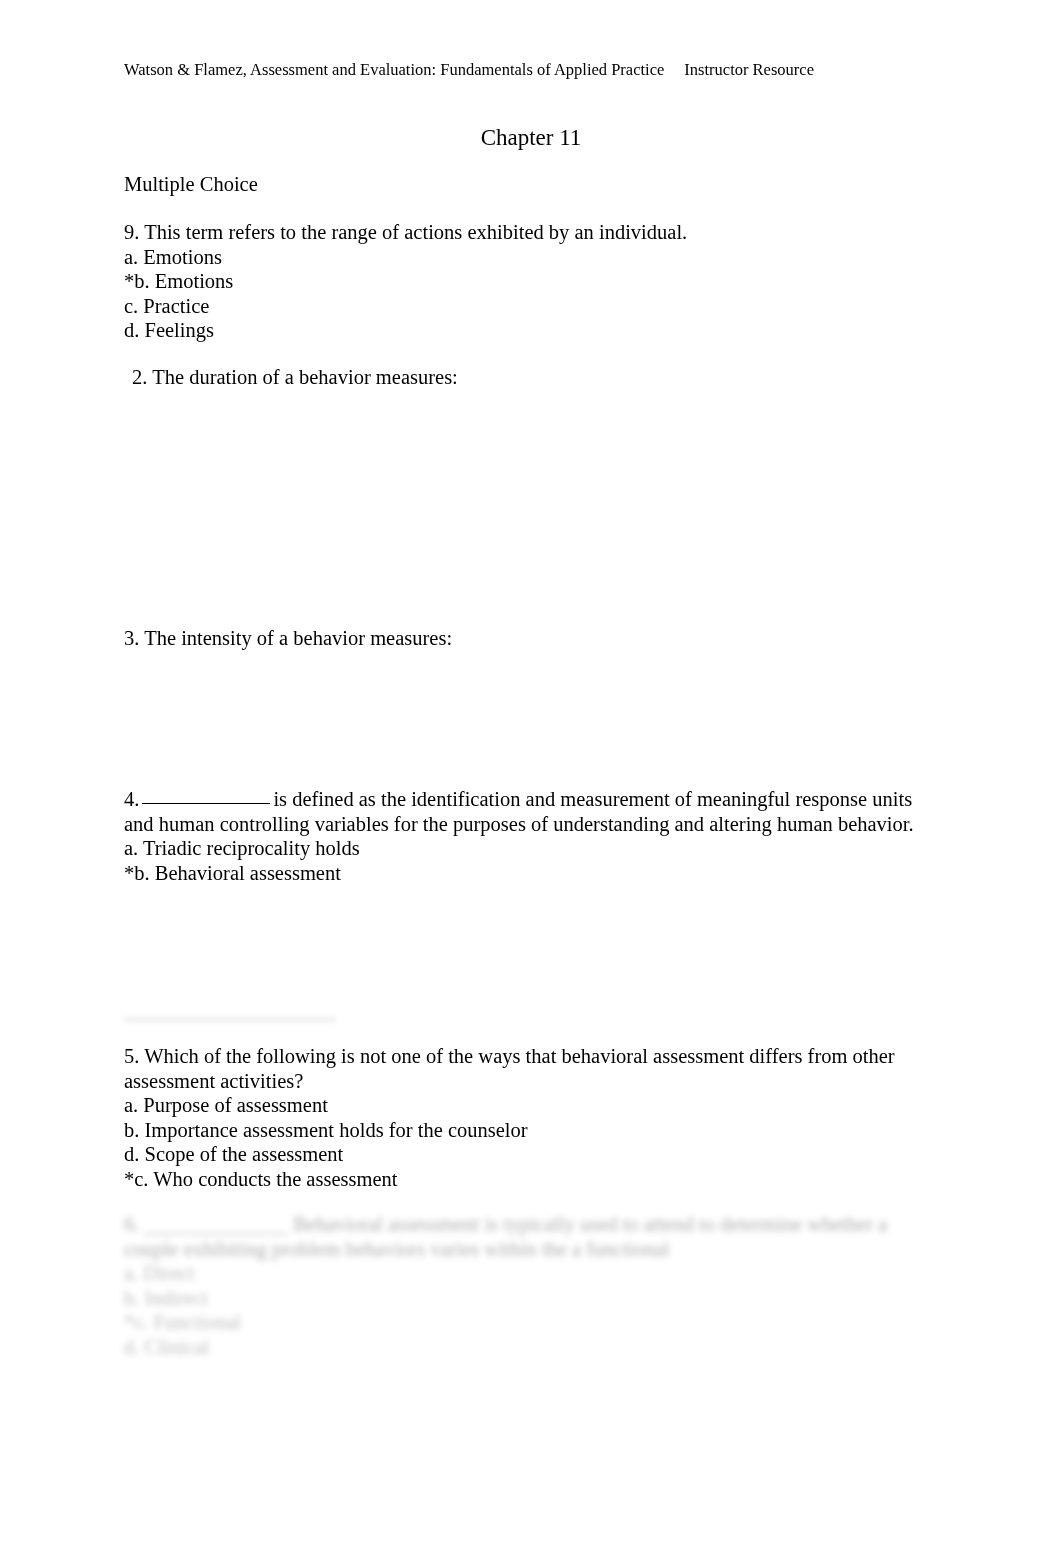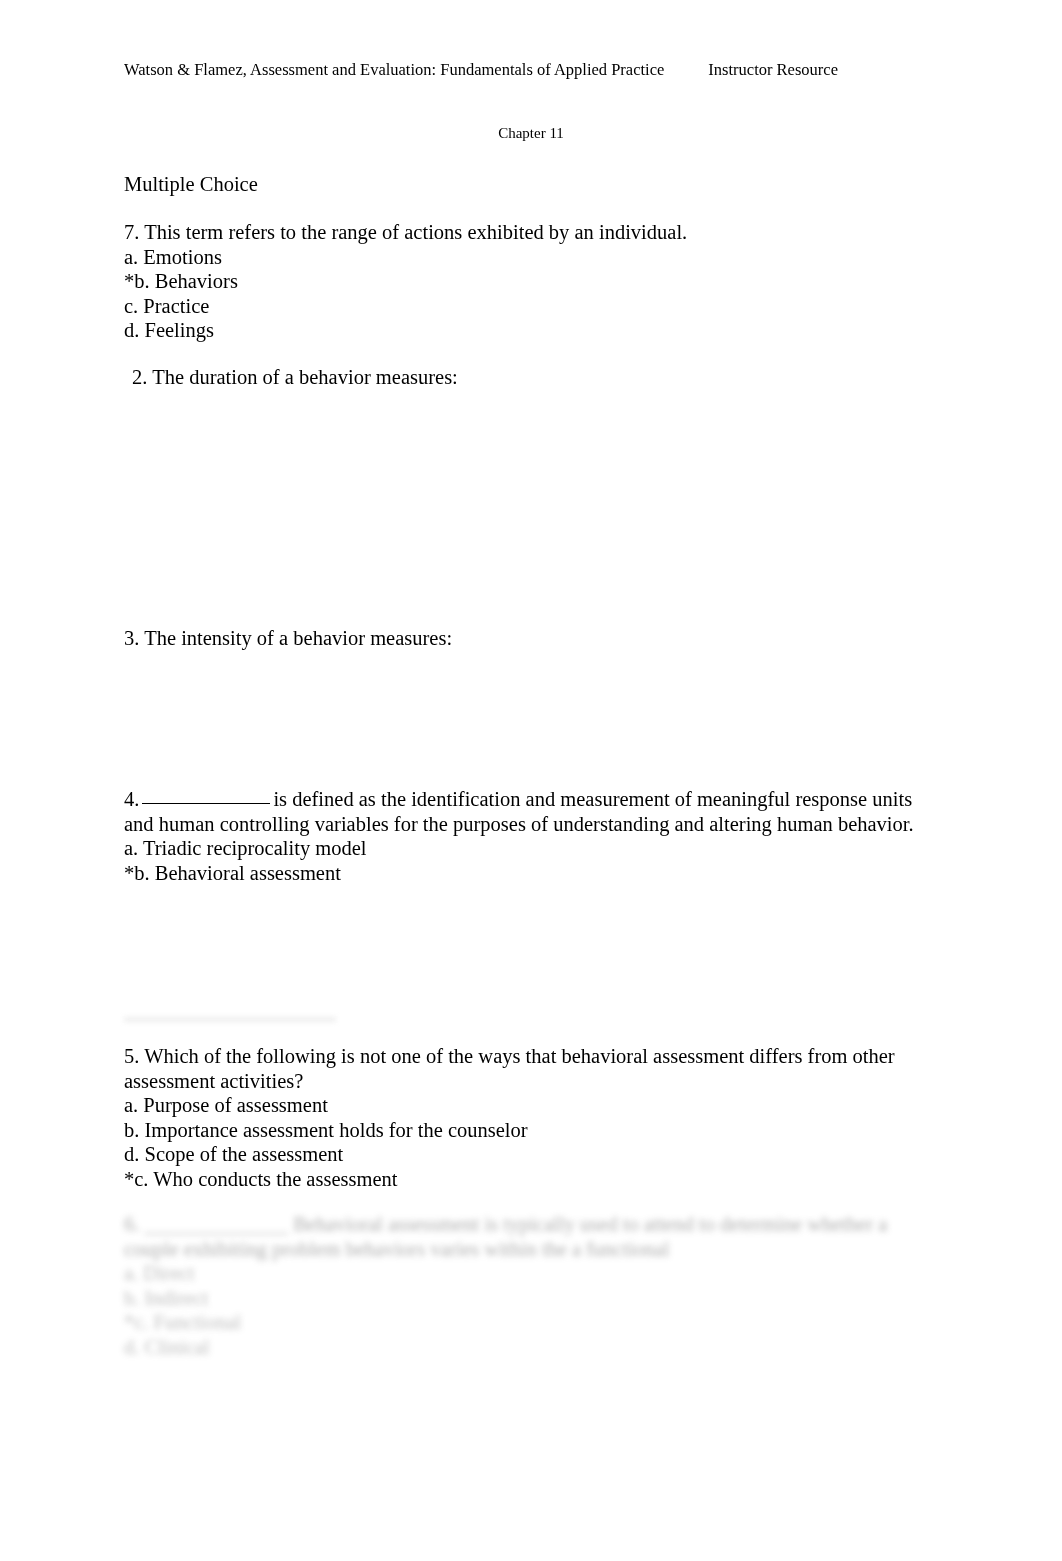--- a/index.html
+++ b/index.html
@@ -22,31 +22,31 @@
     position: absolute;
     left: 124px;
     top: 60px;
     width: 820px;
     font-size: 16.5px;
     line-height: 1.2;
     white-space: nowrap;
   }
   .header .hdr-right {
     display: inline-block;
-    margin-left: 44px;
+    margin-left: 20px;
   }
 
   
   .chapter-title {
     position: absolute;
     left: 0;
     top: 124px;
     width: 1062px;
     text-align: center;
-    font-size: 15px;
+    font-size: 23px;
     line-height: 1.25;
   }
 
   
   .body-block {
     position: absolute;
     left: 124px;
     width: 812px;
     font-size: 20.5px;
     line-height: 24.5px;
@@ -102,38 +102,38 @@
 
   <div class="header">
     <span>Watson &amp; Flamez, Assessment and Evaluation: Fundamentals of Applied Practice</span><span class="hdr-right">Instructor Resource</span>
   </div>
 
   <div class="chapter-title">Chapter 11</div>
 
   <div class="body-block section-label">Multiple Choice</div>
 
   <div class="body-block q-block" style="top:220px;">
-    <p class="q-stem">7. This term refers to the range of actions exhibited by an individual.</p>
+    <p class="q-stem">9. This term refers to the range of actions exhibited by an individual.</p>
     <p class="opt">a. Emotions</p>
-    <p class="opt">*b. Behaviors</p>
+    <p class="opt">*b. Emotions</p>
     <p class="opt">c. Practice</p>
     <p class="opt">d. Feelings</p>
   </div>
 
   <div class="body-block q-block" style="top:365px;margin-left:8px;">
     <p class="q-stem">2. The duration of a behavior measures:</p>
   </div>
 
   <div class="body-block q-block" style="top:626px;">
     <p class="q-stem">3. The intensity of a behavior measures:</p>
   </div>
 
   <div class="body-block q-block" style="top:787px;">
     <p class="q-stem"><span>4.</span><span class="blank-rule"></span><span>is defined as the identification and measurement of meaningful response units and human controlling variables for the purposes of understanding and altering human behavior.</span></p>
-    <p class="opt">a. Triadic reciprocality model</p>
+    <p class="opt">a. Triadic reciprocality holds</p>
     <p class="opt">*b. Behavioral assessment</p>
   </div>
 
   <div class="faded-rule"></div>
 
   <div class="body-block q-block" style="top:1044px;">
     <p class="q-stem">5. Which of the following is not one of the ways that behavioral assessment differs from other assessment activities?</p>
     <p class="opt">a. Purpose of assessment</p>
     <p class="opt">b. Importance assessment holds for the counselor</p>
     <p class="opt">d. Scope of the assessment</p>

